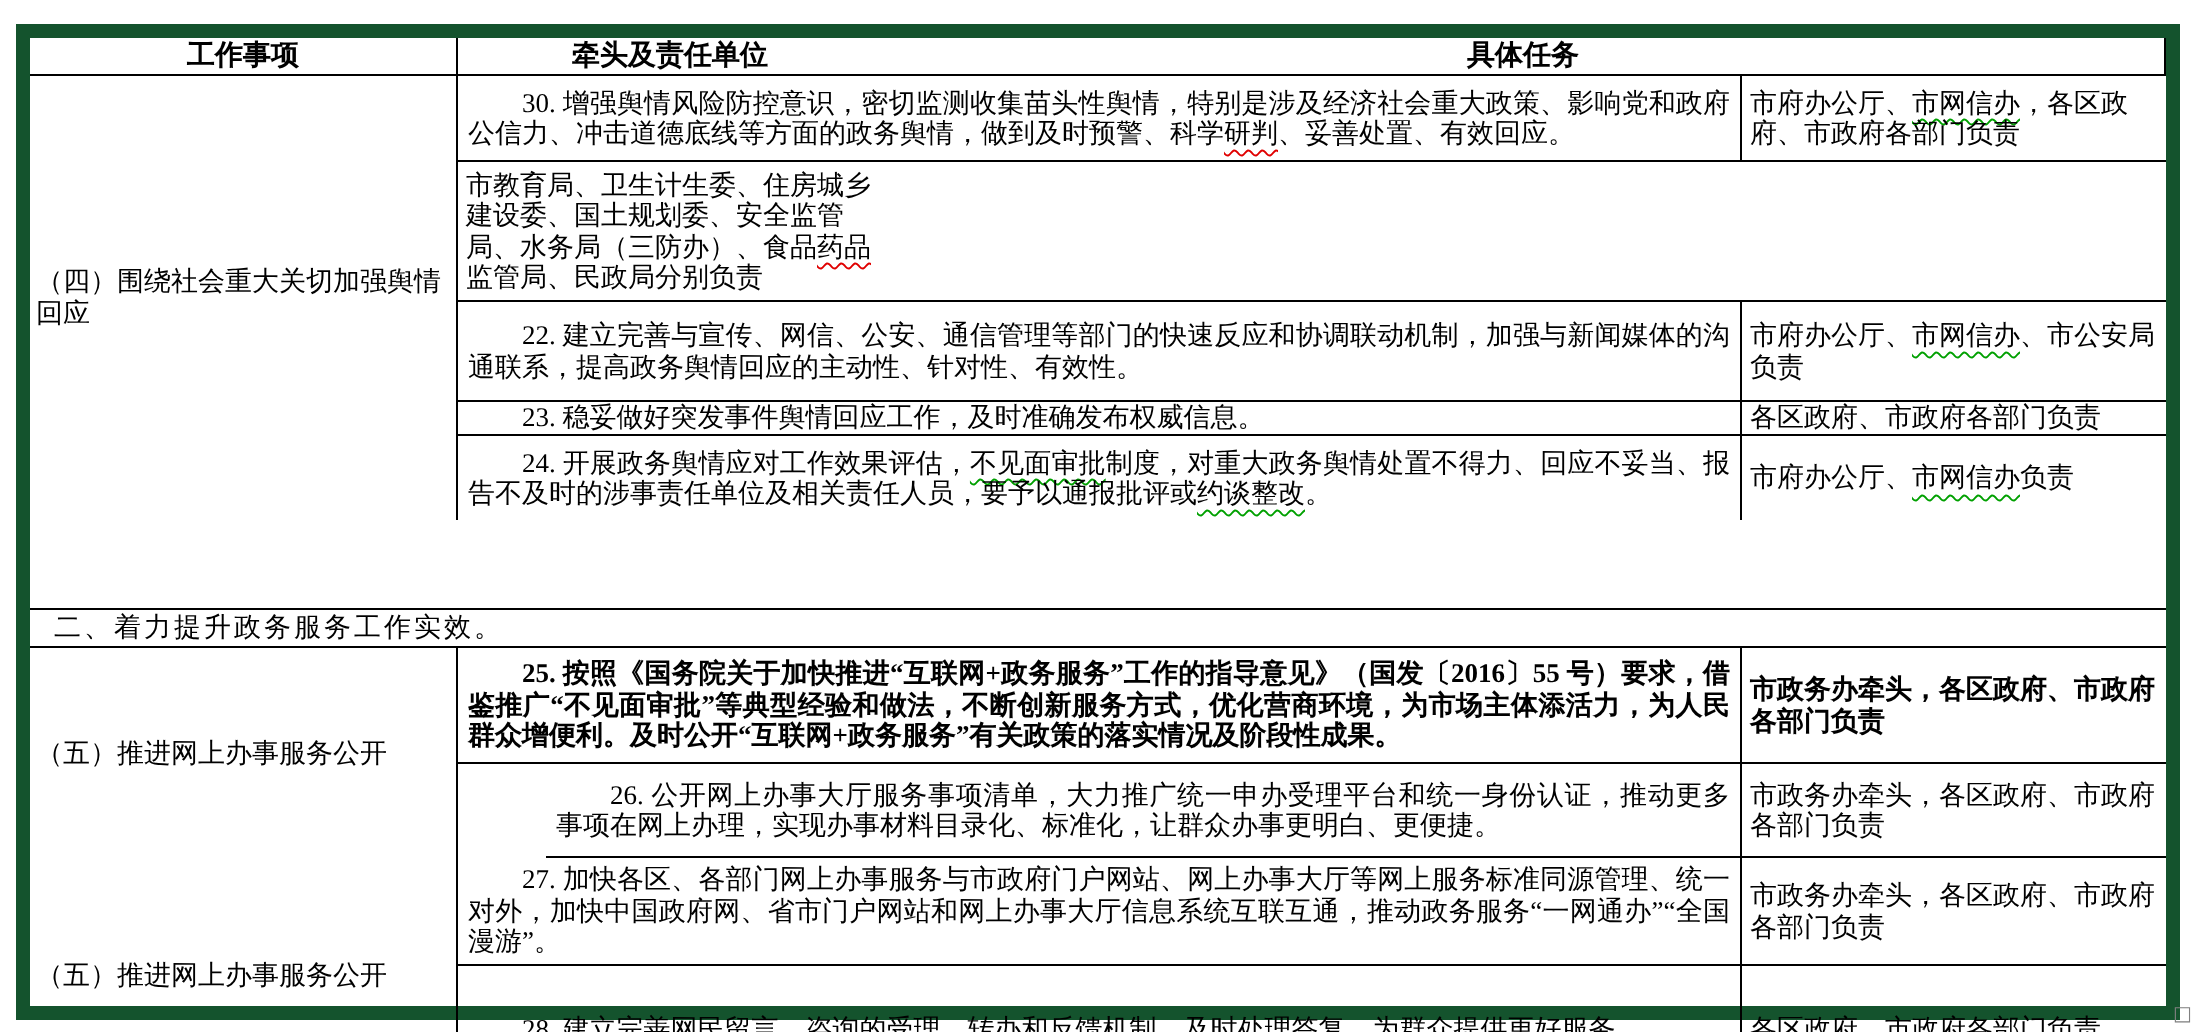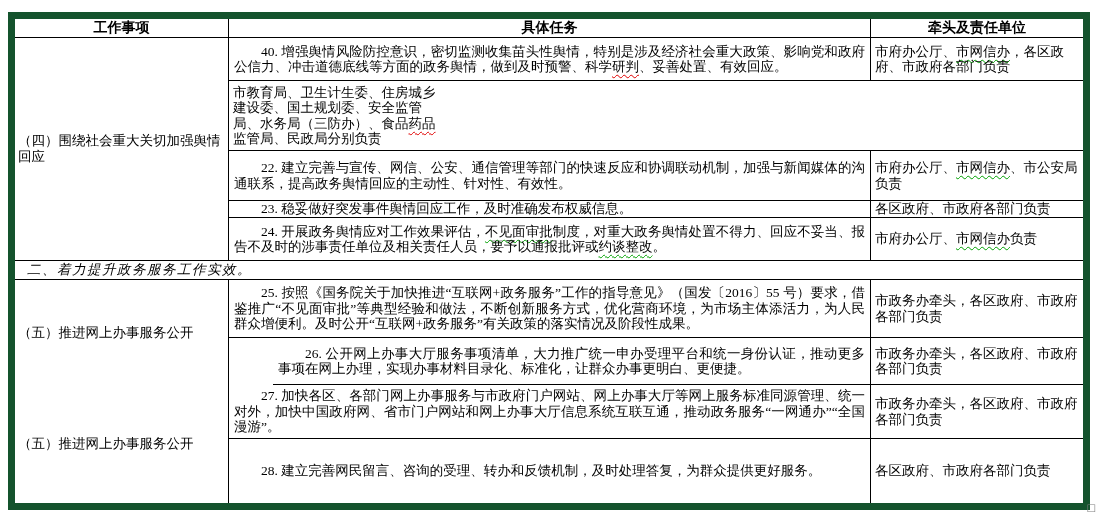--- a/index.html
+++ b/index.html
@@ -37,26 +37,26 @@
   
   .left-label { display: flex; align-items: center; font-size: 13.5px; line-height: 16px; padding: 0 3px; }
   .sec1-left { height: 100%; }
   .sec2-left { display: flex; flex-direction: column; }
   .sec2-left .left-label.a { height: 105px; }
   .sec2-left .left-label.b { height: 118px; }
   
   .section-row {
     height: 25px; border-top: 1px solid #000; border-bottom: 1px solid #000;
     display: flex; align-items: center; padding: 0 12px;
-    font-style: italic; font-size: 13.5px; letter-spacing: 1.5px;
+    font-size: 13.5px; letter-spacing: 1.5px; margin-top: 44px;
   }
   
   .h43 { height: 43px; } .h70 { height: 70px; } .h50 { height: 50px; }
   .h17 { height: 17px; } .h42 { height: 42px; }
-  .h58 { height: 58px; } .h47 { height: 47px; margin-left: 44px; } .h54 { height: 54px; } .h64 { height: 64px; }
+  .h58 { height: 58px; font-weight: bold; } .h47 { height: 47px; margin-left: 44px; } .h54 { height: 54px; } .h64 { height: 64px; }
   .sec1-body { height: 222px; }
   .sec2-body { height: 223px; }
   
   .wavy-green {
     text-decoration: underline wavy #00a000 1px;
     text-decoration-skip-ink: none; text-underline-offset: 3px;
   }
   .wavy-red {
     text-decoration: underline wavy #e00000 1px;
     text-decoration-skip-ink: none; text-underline-offset: 3px;
@@ -68,35 +68,35 @@
     font-family: "DejaVu Sans", sans-serif;
   }
 </style>
 </head>
 <body>
 
 <div class="doc-table">
 
   <div class="header-row">
     <div class="hcell c1">工作事项</div>
+    <div class="hcell c3">牵头及责任单位</div>
     <div class="hcell c2">具体任务</div>
-    <div class="hcell c3">牵头及责任单位</div>
   </div>
 
   <div class="body-row sec1-body">
     <div class="col-left">
       <div class="left-label sec1-left">
         <div class="txt">（四）围绕社会重大关切加强舆情回应</div>
       </div>
     </div>
     <div class="col-rest">
 
       <div class="trow h43">
         <div class="cell task">
-          <div class="txt"><span>40. 增强舆情风险防控意识，密切监测收集苗头性舆情，特别是涉及经济社会重大政策、影响党和政府公信力、冲击道德底线等方面的政务舆情，做到及时预警、科学</span><span class="wavy-red">研判</span><span>、妥善处置、有效回应。</span></div>
+          <div class="txt"><span>30. 增强舆情风险防控意识，密切监测收集苗头性舆情，特别是涉及经济社会重大政策、影响党和政府公信力、冲击道德底线等方面的政务舆情，做到及时预警、科学</span><span class="wavy-red">研判</span><span>、妥善处置、有效回应。</span></div>
         </div>
         <div class="cell unit">
           <div class="txt"><span>市府办公厅、</span><span class="wavy-green">市网信办</span><span>，各区政府、市政府各部门负责</span></div>
         </div>
       </div>
 
       <div class="trow h70">
         <div class="cell unit">
           <div class="txt"><span>市教育局、卫生计生委、住房城乡建设委、国土规划委、安全监管局、水务局（三防办）、食品</span><span class="wavy-red">药品</span><span>监管局、民政局分别负责</span></div>
         </div>

